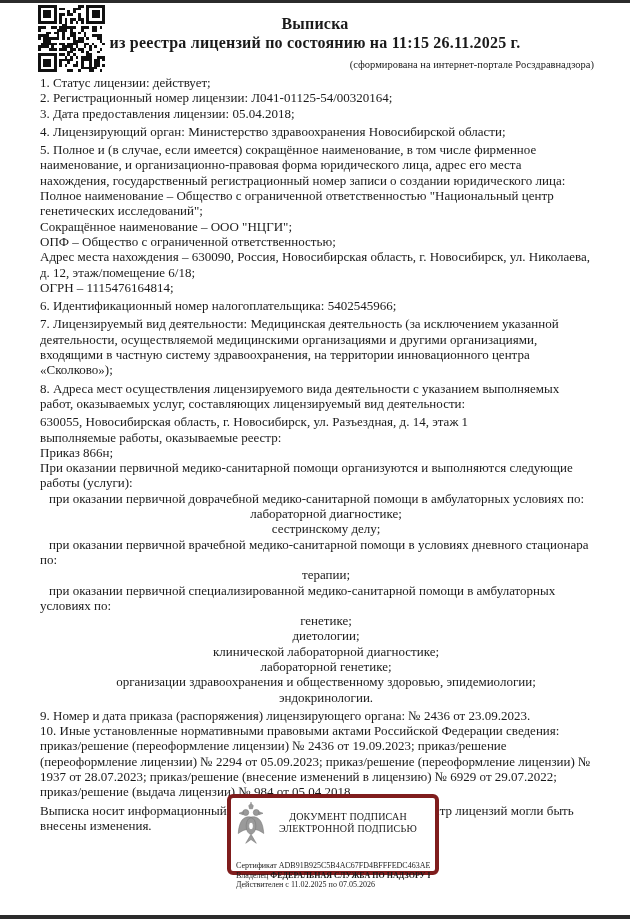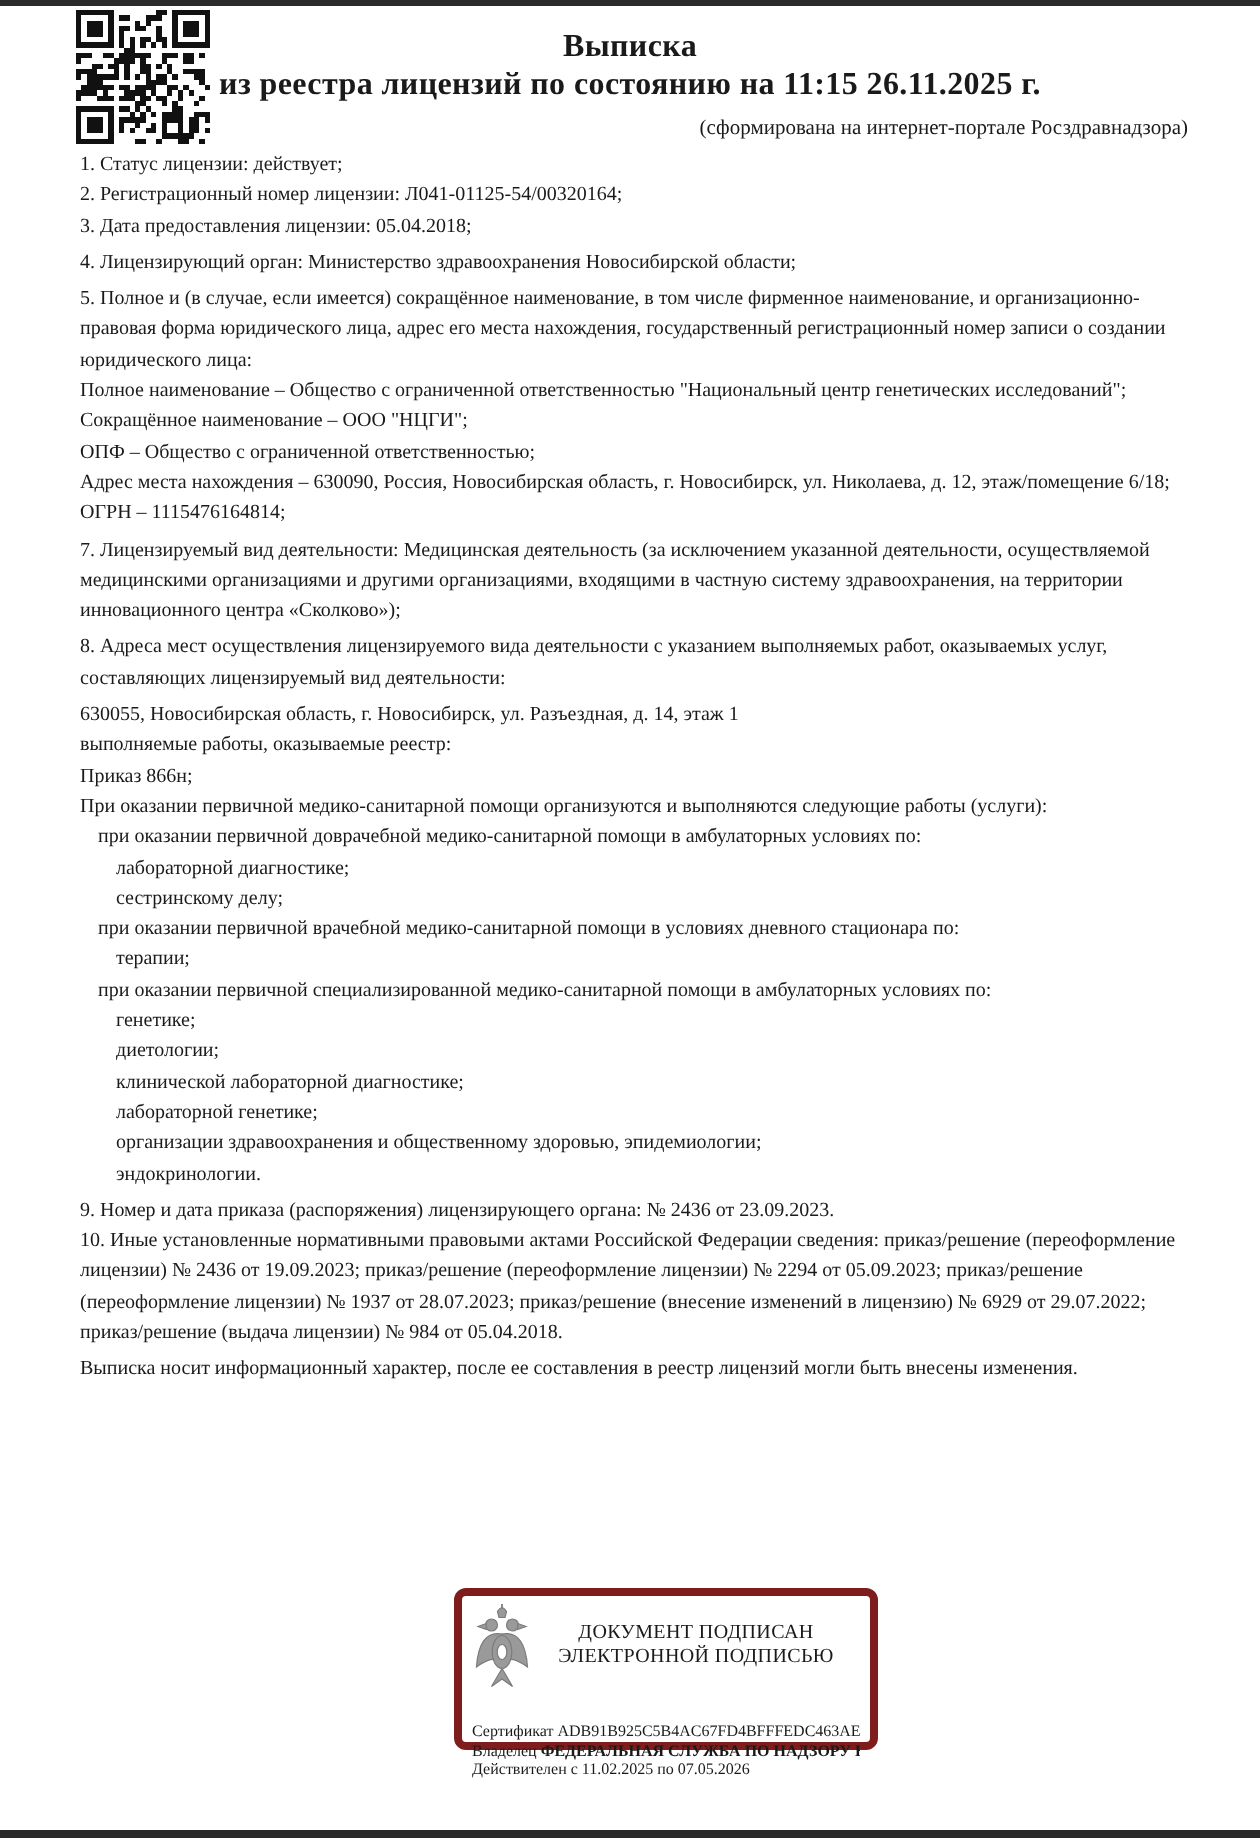--- a/index.html
+++ b/index.html
@@ -12,25 +12,25 @@
   .band.top { top:0; height:3px; }
   .band.bottom { bottom:0; height:4px; }
 
   .qr { position:absolute; left:38px; top:5px; width:67px; height:67px; }
 
   .header { padding-top:14px; text-align:center; }
   .title1 { font-size:16px; font-weight:bold; line-height:19px; letter-spacing:.2px; }
   .title2 { font-size:16px; font-weight:bold; line-height:20px; letter-spacing:.2px; }
   .subtitle { text-align:right; font-size:10.5px; line-height:13px; margin:5px 36px 4px 0; }
 
-  .content { margin:0 36px 0 40px; font-size:10px; line-height:15.3px; }
+  .content { margin:0 36px 0 40px; font-size:13px; line-height:15.3px; }
   .content p { margin:0; }
   .content p.gap { margin-top:3px; }
   .content p.i1 { text-indent:9px; }
-  .content p.i2 { text-indent:18px; }
+  .content p.i2 { text-indent:18px;text-align:center; }
 
   .stamp {
     position:absolute; left:227px; top:794px; width:194px; height:68px;
     border:4px solid #7f1d1d; border-radius:6px; background:#fff;
     padding:3px 5px 2px 5px;
   }
   .stamp-head { display:flex; align-items:center; }
   .stamp-emblem { flex:0 0 30px; height:44px; }
   .stamp-titles { flex:1; text-align:center; font-size:10px; line-height:12px; letter-spacing:.2px; }
   .stamp-lines { margin-top:16px; font-size:8px; line-height:9.5px; white-space:nowrap; overflow:hidden; }
@@ -267,20 +267,21 @@
     <p class="gap">1. Статус лицензии: действует;</p>
     <p>2. Регистрационный номер лицензии: Л041-01125-54/00320164;</p>
     <p>3. Дата предоставления лицензии: 05.04.2018;</p>
     <p class="gap">4. Лицензирующий орган: Министерство здравоохранения Новосибирской области;</p>
     <p class="gap">5. Полное и (в случае, если имеется) сокращённое наименование, в том числе фирменное наименование, и организационно-правовая форма юридического лица, адрес его места нахождения, государственный регистрационный номер записи о создании юридического лица:</p>
     <p>Полное наименование – Общество с ограниченной ответственностью "Национальный центр генетических исследований";</p>
     <p>Сокращённое наименование – ООО "НЦГИ";</p>
     <p>ОПФ – Общество с ограниченной ответственностью;</p>
     <p>Адрес места нахождения – 630090, Россия, Новосибирская область, г. Новосибирск, ул. Николаева, д. 12, этаж/помещение 6/18;</p>
     <p>ОГРН – 1115476164814;</p>
+    <p class="gap">6. Идентификационный номер налогоплательщика: 5402545966;</p>
     <p class="gap">7. Лицензируемый вид деятельности: Медицинская деятельность (за исключением указанной деятельности, осуществляемой медицинскими организациями и другими организациями, входящими в частную систему здравоохранения, на территории инновационного центра «Сколково»);</p>
     <p class="gap">8. Адреса мест осуществления лицензируемого вида деятельности с указанием выполняемых работ, оказываемых услуг, составляющих лицензируемый вид деятельности:</p>
     <p class="gap">630055, Новосибирская область, г. Новосибирск, ул. Разъездная, д. 14, этаж 1</p>
     <p>выполняемые работы, оказываемые реестр:</p>
     <p>Приказ 866н;</p>
     <p>При оказании первичной медико-санитарной помощи организуются и выполняются следующие работы (услуги):</p>
     <p class="i1">при оказании первичной доврачебной медико-санитарной помощи в амбулаторных условиях по:</p>
     <p class="i2">лабораторной диагностике;</p>
     <p class="i2">сестринскому делу;</p>
     <p class="i1">при оказании первичной врачебной медико-санитарной помощи в условиях дневного стационара по:</p>

